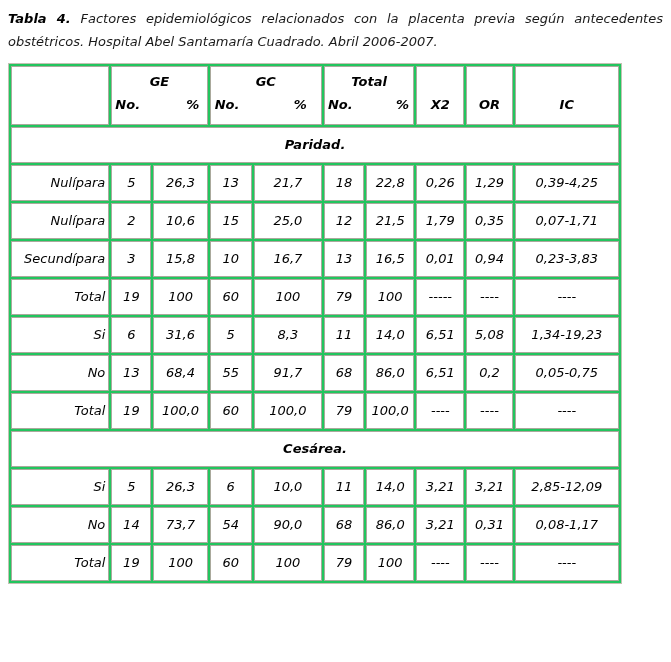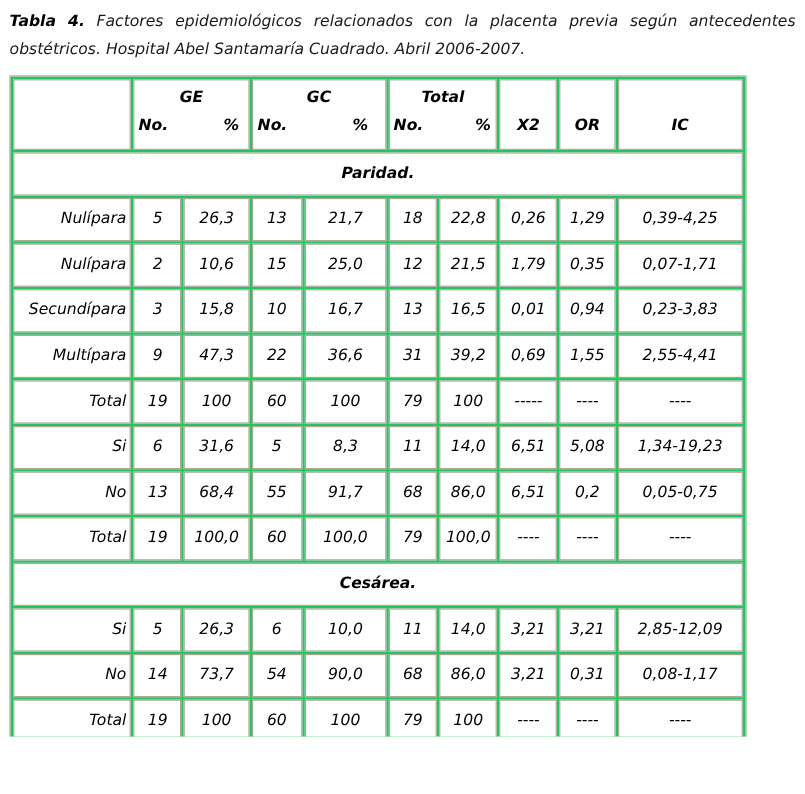--- a/index.html
+++ b/index.html
@@ -172,32 +172,20 @@
           <td>15,8</td>
           <td>10</td>
           <td>16,7</td>
           <td>13</td>
           <td>16,5</td>
           <td>0,01</td>
           <td>0,94</td>
           <td>0,23-3,83</td>
         </tr>
         <tr>
-          <td class="rowlabel">Multípara</td>
-          <td>9</td>
-          <td>47,3</td>
-          <td>22</td>
-          <td>36,6</td>
-          <td>31</td>
-          <td>39,2</td>
-          <td>0,69</td>
-          <td>1,55</td>
-          <td>2,55-4,41</td>
-        </tr>
-        <tr>
           <td class="rowlabel">Total</td>
           <td>19</td>
           <td>100</td>
           <td>60</td>
           <td>100</td>
           <td>79</td>
           <td>100</td>
           <td>-----</td>
           <td>----</td>
           <td>----</td>

